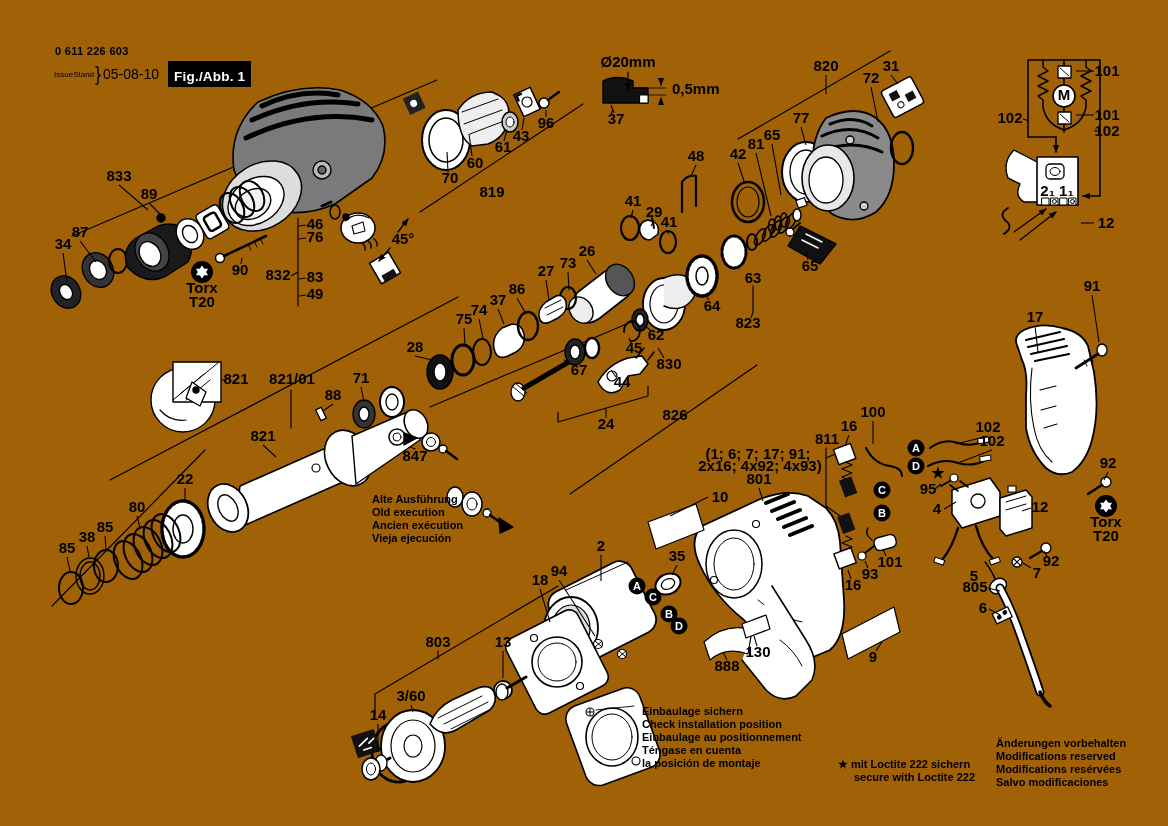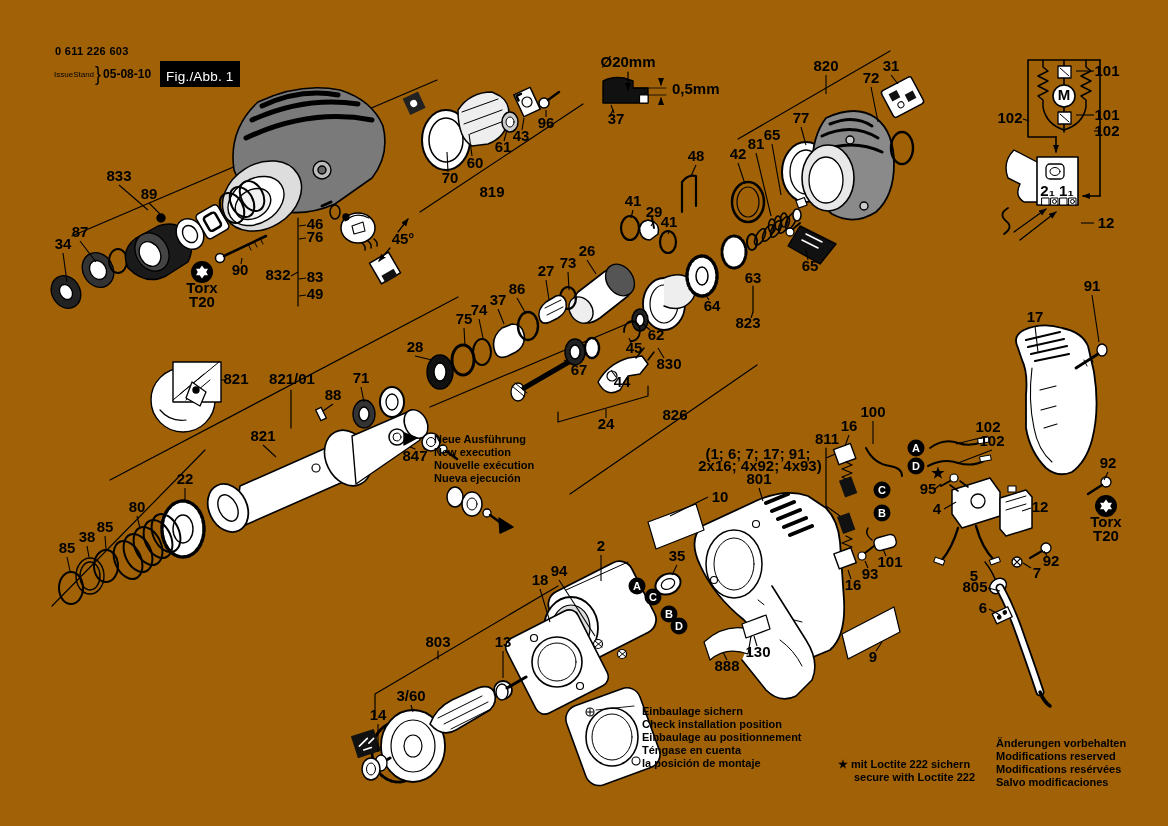--- a/index.html
+++ b/index.html
@@ -5,22 +5,22 @@
   *{margin:0;padding:0;box-sizing:border-box}
   body{background:#999;font-family:"Liberation Sans",sans-serif}
   .stage{position:relative;width:1168px;height:826px;background:#a16207;color:#000;overflow:hidden;margin:0 auto}
   .stage svg{position:absolute;left:0;top:0}
   .plbl{font-family:"Liberation Sans",sans-serif;font-weight:bold;font-size:15px;fill:#000;stroke:none}
   .badge{font-size:11px;fill:#fff}
   .hdr-pn{position:absolute;left:55px;top:45px;font-size:11px;font-weight:bold;letter-spacing:.3px}
   .hdr-row{position:absolute;left:54px;top:61px;display:flex;align-items:center}
   .hdr-issue{display:flex;font-size:8px;line-height:9px}
   .hdr-brace{font-size:18px;font-weight:400;margin:0 2px 0 1px;transform:scaleY(1.15)}
-  .hdr-date{font-size:12px;font-weight:bold}
-  .figbox{background:#000;color:#fff;font-weight:normal;font-size:13.5px;padding:8px 6px 3px 6px;margin-left:9px;letter-spacing:.2px}
+  .hdr-date{font-size:14px;font-weight:normal}
+  .figbox{background:#000;color:#fff;font-weight:bold;font-size:13.5px;padding:8px 6px 3px 6px;margin-left:9px;letter-spacing:.2px}
   .note{position:absolute;font-weight:bold;font-size:11px;line-height:13px;white-space:nowrap}
   .note span{display:block}
   .note .indent{margin-left:16px}
 </style>
 </head>
 <body>
 
 <div class="stage">
 
   <div>
@@ -709,25 +709,25 @@
         <text x="916" y="452" text-anchor="middle" class="plbl badge">A</text>
         <circle cx="916" cy="466" r="8.5" fill="#000"></circle>
         <text x="916" y="470" text-anchor="middle" class="plbl badge">D</text>
         <circle cx="882" cy="490" r="8.5" fill="#000"></circle>
         <text x="882" y="494" text-anchor="middle" class="plbl badge">C</text>
         <circle cx="882" cy="513" r="8.5" fill="#000"></circle>
         <text x="882" y="517" text-anchor="middle" class="plbl badge">B</text>
       </g>
   </svg>
 
-  <div class="note" style="left:434px;top:433px">
-    <span>Neue Ausführung</span>
-    <span>New execution</span>
-    <span>Nouvelle exécution</span>
-    <span>Nueva ejecución</span>
+  <div class="note" style="left:372px;top:493px">
+    <span>Alte Ausführung</span>
+    <span>Old execution</span>
+    <span>Ancien exécution</span>
+    <span>Vieja ejecución</span>
   </div>
   <div class="note" style="left:642px;top:705px">
     <span>Einbaulage sichern</span>
     <span>Check installation position</span>
     <span>Einbaulage au positionnement</span>
     <span>Téngase en cuenta</span>
     <span>la posición de montaje</span>
   </div>
   <div class="note" style="left:838px;top:758px">
     <span>★ mit Loctite 222 sichern</span>

